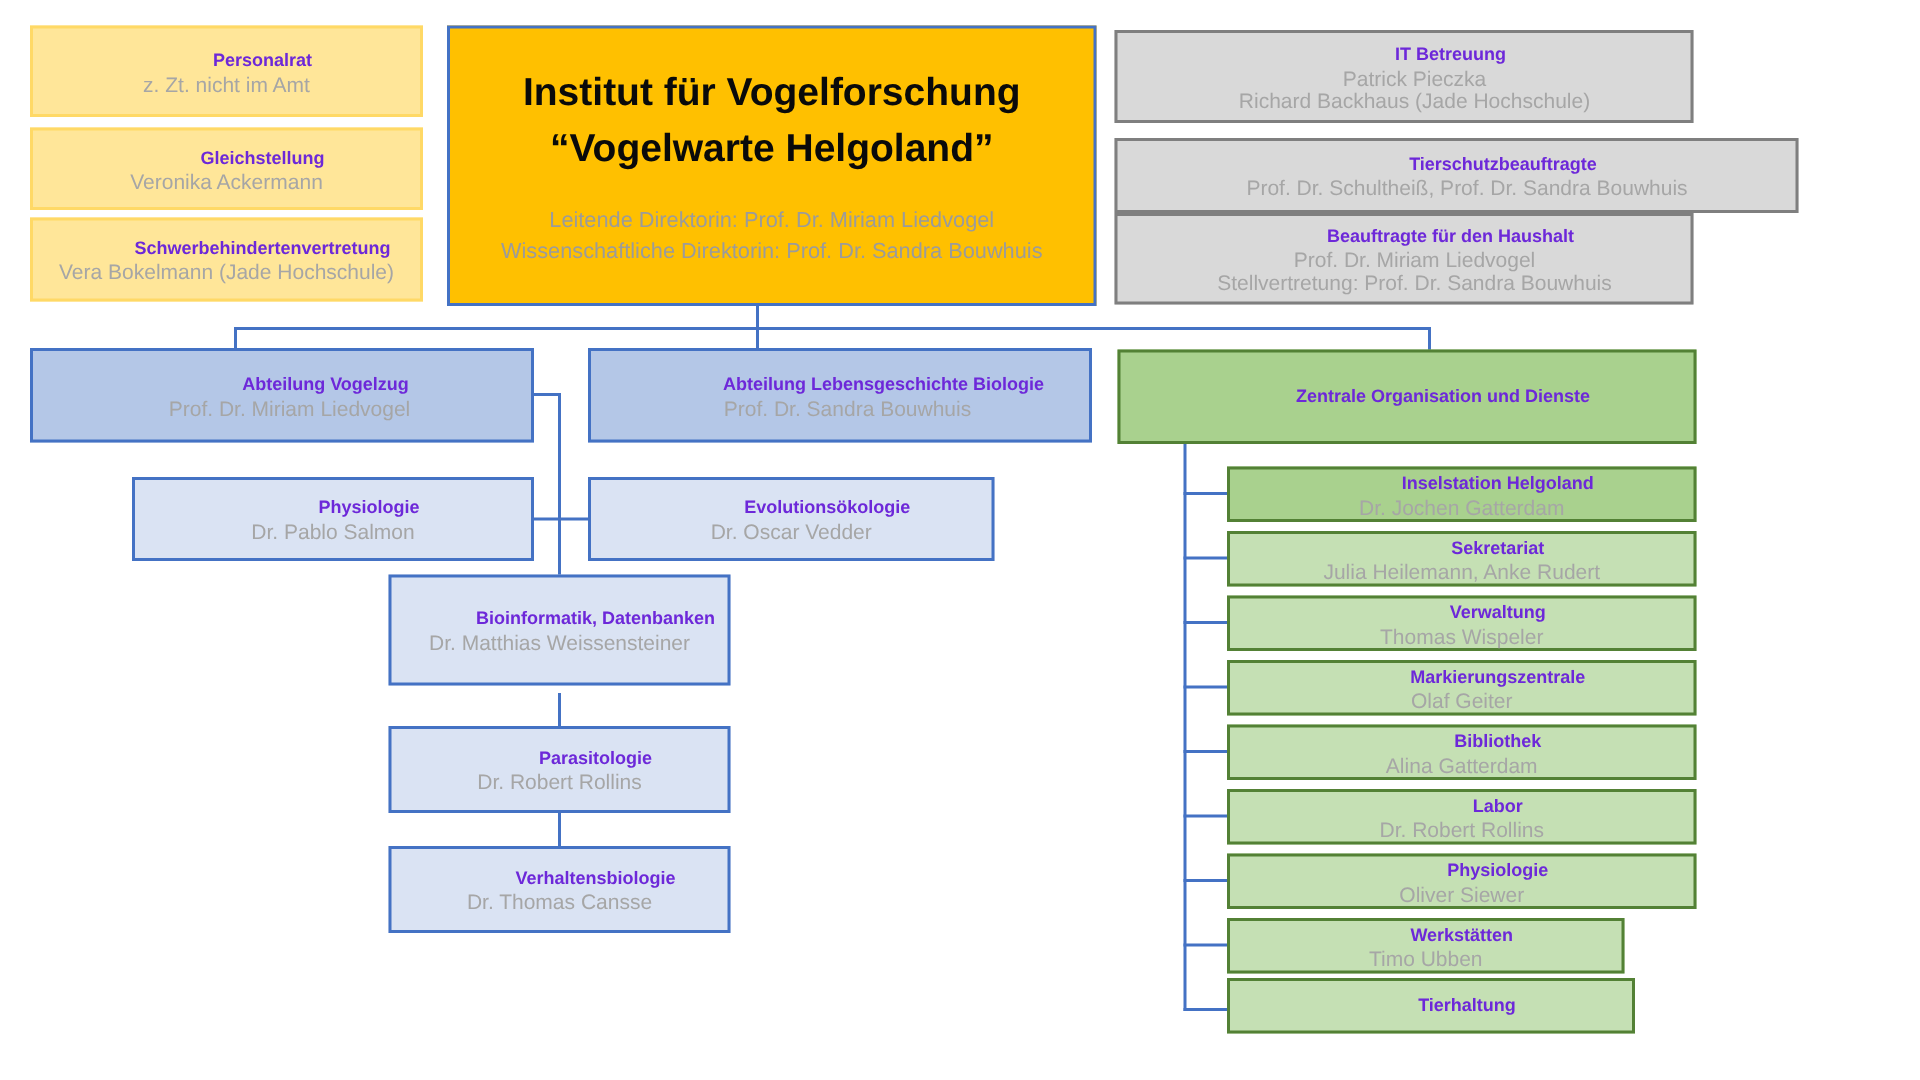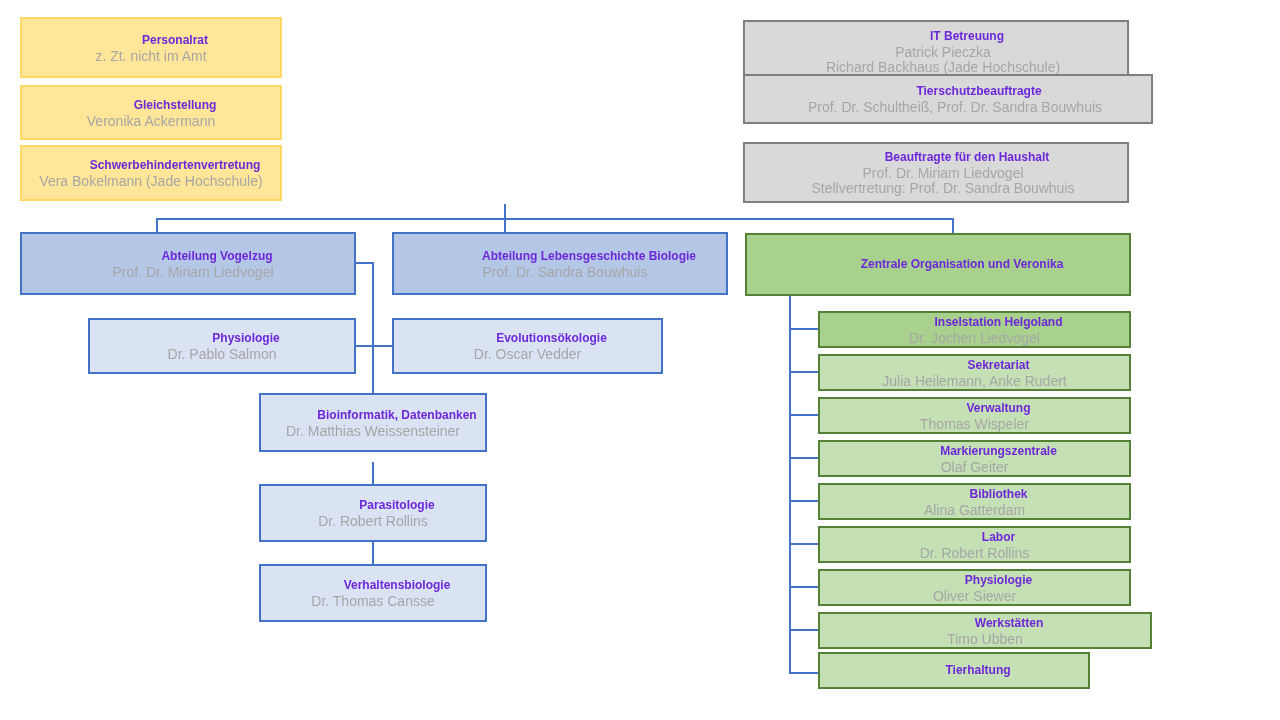--- a/index.html
+++ b/index.html
@@ -59,72 +59,78 @@
   </div>
   <div class="box yellow" style="left:20px;top:85px;width:262px;height:55px">
     <div class="t">Gleichstellung</div>
     <div class="s">Veronika Ackermann</div>
   </div>
   <div class="box yellow" style="left:20px;top:145px;width:262px;height:56px">
     <div class="t">Schwerbehindertenvertretung</div>
     <div class="s">Vera Bokelmann (Jade Hochschule)</div>
   </div>
 
+  <div class="box orange" style="left:298px;top:17px;width:433px;height:187px">
+    <div class="mt">Institut für Vogelforschung</div>
+    <div class="mt">“Vogelwarte Helgoland”</div>
+    <div class="ms ms-first">Leitende Direktorin: Prof. Dr. Miriam Liedvogel</div>
+    <div class="ms">Wissenschaftliche Direktorin: Prof. Dr. Sandra Bouwhuis</div>
+  </div>
 
   <div class="box gray" style="left:743px;top:20px;width:386px;height:62px">
     <div class="t">IT Betreuung</div>
     <div class="s">Patrick Pieczka</div>
     <div class="s">Richard Backhaus (Jade Hochschule)</div>
   </div>
-  <div class="box gray" style="left:743px;top:74px;width:410px;height:50px">
+  <div class="box gray" style="left:743px;top:92px;width:456px;height:50px">
     <div class="t">Tierschutzbeauftragte</div>
     <div class="s">Prof. Dr. Schultheiß, Prof. Dr. Sandra Bouwhuis</div>
   </div>
   <div class="box gray" style="left:743px;top:142px;width:386px;height:61px">
     <div class="t">Beauftragte für den Haushalt</div>
     <div class="s">Prof. Dr. Miriam Liedvogel</div>
     <div class="s">Stellvertretung: Prof. Dr. Sandra Bouwhuis</div>
   </div>
 
   <div class="box dept" style="left:20px;top:232px;width:336px;height:63px">
     <div class="t">Abteilung Vogelzug</div>
     <div class="s">Prof. Dr. Miriam Liedvogel</div>
   </div>
   <div class="box dept" style="left:392px;top:232px;width:336px;height:63px">
     <div class="t">Abteilung Lebensgeschichte Biologie</div>
     <div class="s">Prof. Dr. Sandra Bouwhuis</div>
   </div>
   <div class="box gmed" style="left:745px;top:233px;width:386px;height:63px">
-    <div class="t">Zentrale Organisation und Veronika</div>
+    <div class="t">Zentrale Organisation und Dienste</div>
   </div>
 
   <div class="box lblue" style="left:88px;top:318px;width:268px;height:56px">
     <div class="t">Physiologie</div>
     <div class="s">Dr. Pablo Salmon</div>
   </div>
   <div class="box lblue" style="left:392px;top:318px;width:271px;height:56px">
     <div class="t">Evolutionsökologie</div>
     <div class="s">Dr. Oscar Vedder</div>
   </div>
-  <div class="box lblue" style="left:259px;top:393px;width:228px;height:59px">
+  <div class="box lblue" style="left:259px;top:383px;width:228px;height:74px">
     <div class="t">Bioinformatik, Datenbanken</div>
     <div class="s">Dr. Matthias Weissensteiner</div>
   </div>
   <div class="box lblue" style="left:259px;top:484px;width:228px;height:58px">
     <div class="t">Parasitologie</div>
     <div class="s">Dr. Robert Rollins</div>
   </div>
   <div class="box lblue" style="left:259px;top:564px;width:228px;height:58px">
     <div class="t">Verhaltensbiologie</div>
     <div class="s">Dr. Thomas Cansse</div>
   </div>
 
   <div class="box gmed" style="left:818px;top:311px;width:313px;height:37px">
     <div class="t">Inselstation Helgoland</div>
-    <div class="s">Dr. Jochen Liedvogel</div>
+    <div class="s">Dr. Jochen Gatterdam</div>
   </div>
   <div class="box glight" style="left:818px;top:354px;width:313px;height:37px">
     <div class="t">Sekretariat</div>
     <div class="s">Julia Heilemann, Anke Rudert</div>
   </div>
   <div class="box glight" style="left:818px;top:397px;width:313px;height:37px">
     <div class="t">Verwaltung</div>
     <div class="s">Thomas Wispeler</div>
   </div>
   <div class="box glight" style="left:818px;top:440px;width:313px;height:37px">
@@ -136,21 +142,21 @@
     <div class="s">Alina Gatterdam</div>
   </div>
   <div class="box glight" style="left:818px;top:526px;width:313px;height:37px">
     <div class="t">Labor</div>
     <div class="s">Dr. Robert Rollins</div>
   </div>
   <div class="box glight" style="left:818px;top:569px;width:313px;height:37px">
     <div class="t">Physiologie</div>
     <div class="s">Oliver Siewer</div>
   </div>
-  <div class="box glight" style="left:818px;top:612px;width:334px;height:37px">
+  <div class="box glight" style="left:818px;top:612px;width:265px;height:37px">
     <div class="t">Werkstätten</div>
     <div class="s">Timo Ubben</div>
   </div>
   <div class="box glight" style="left:818px;top:652px;width:272px;height:37px">
     <div class="t">Tierhaltung</div>
   </div>
 
 </div>
 
 </body></html>

